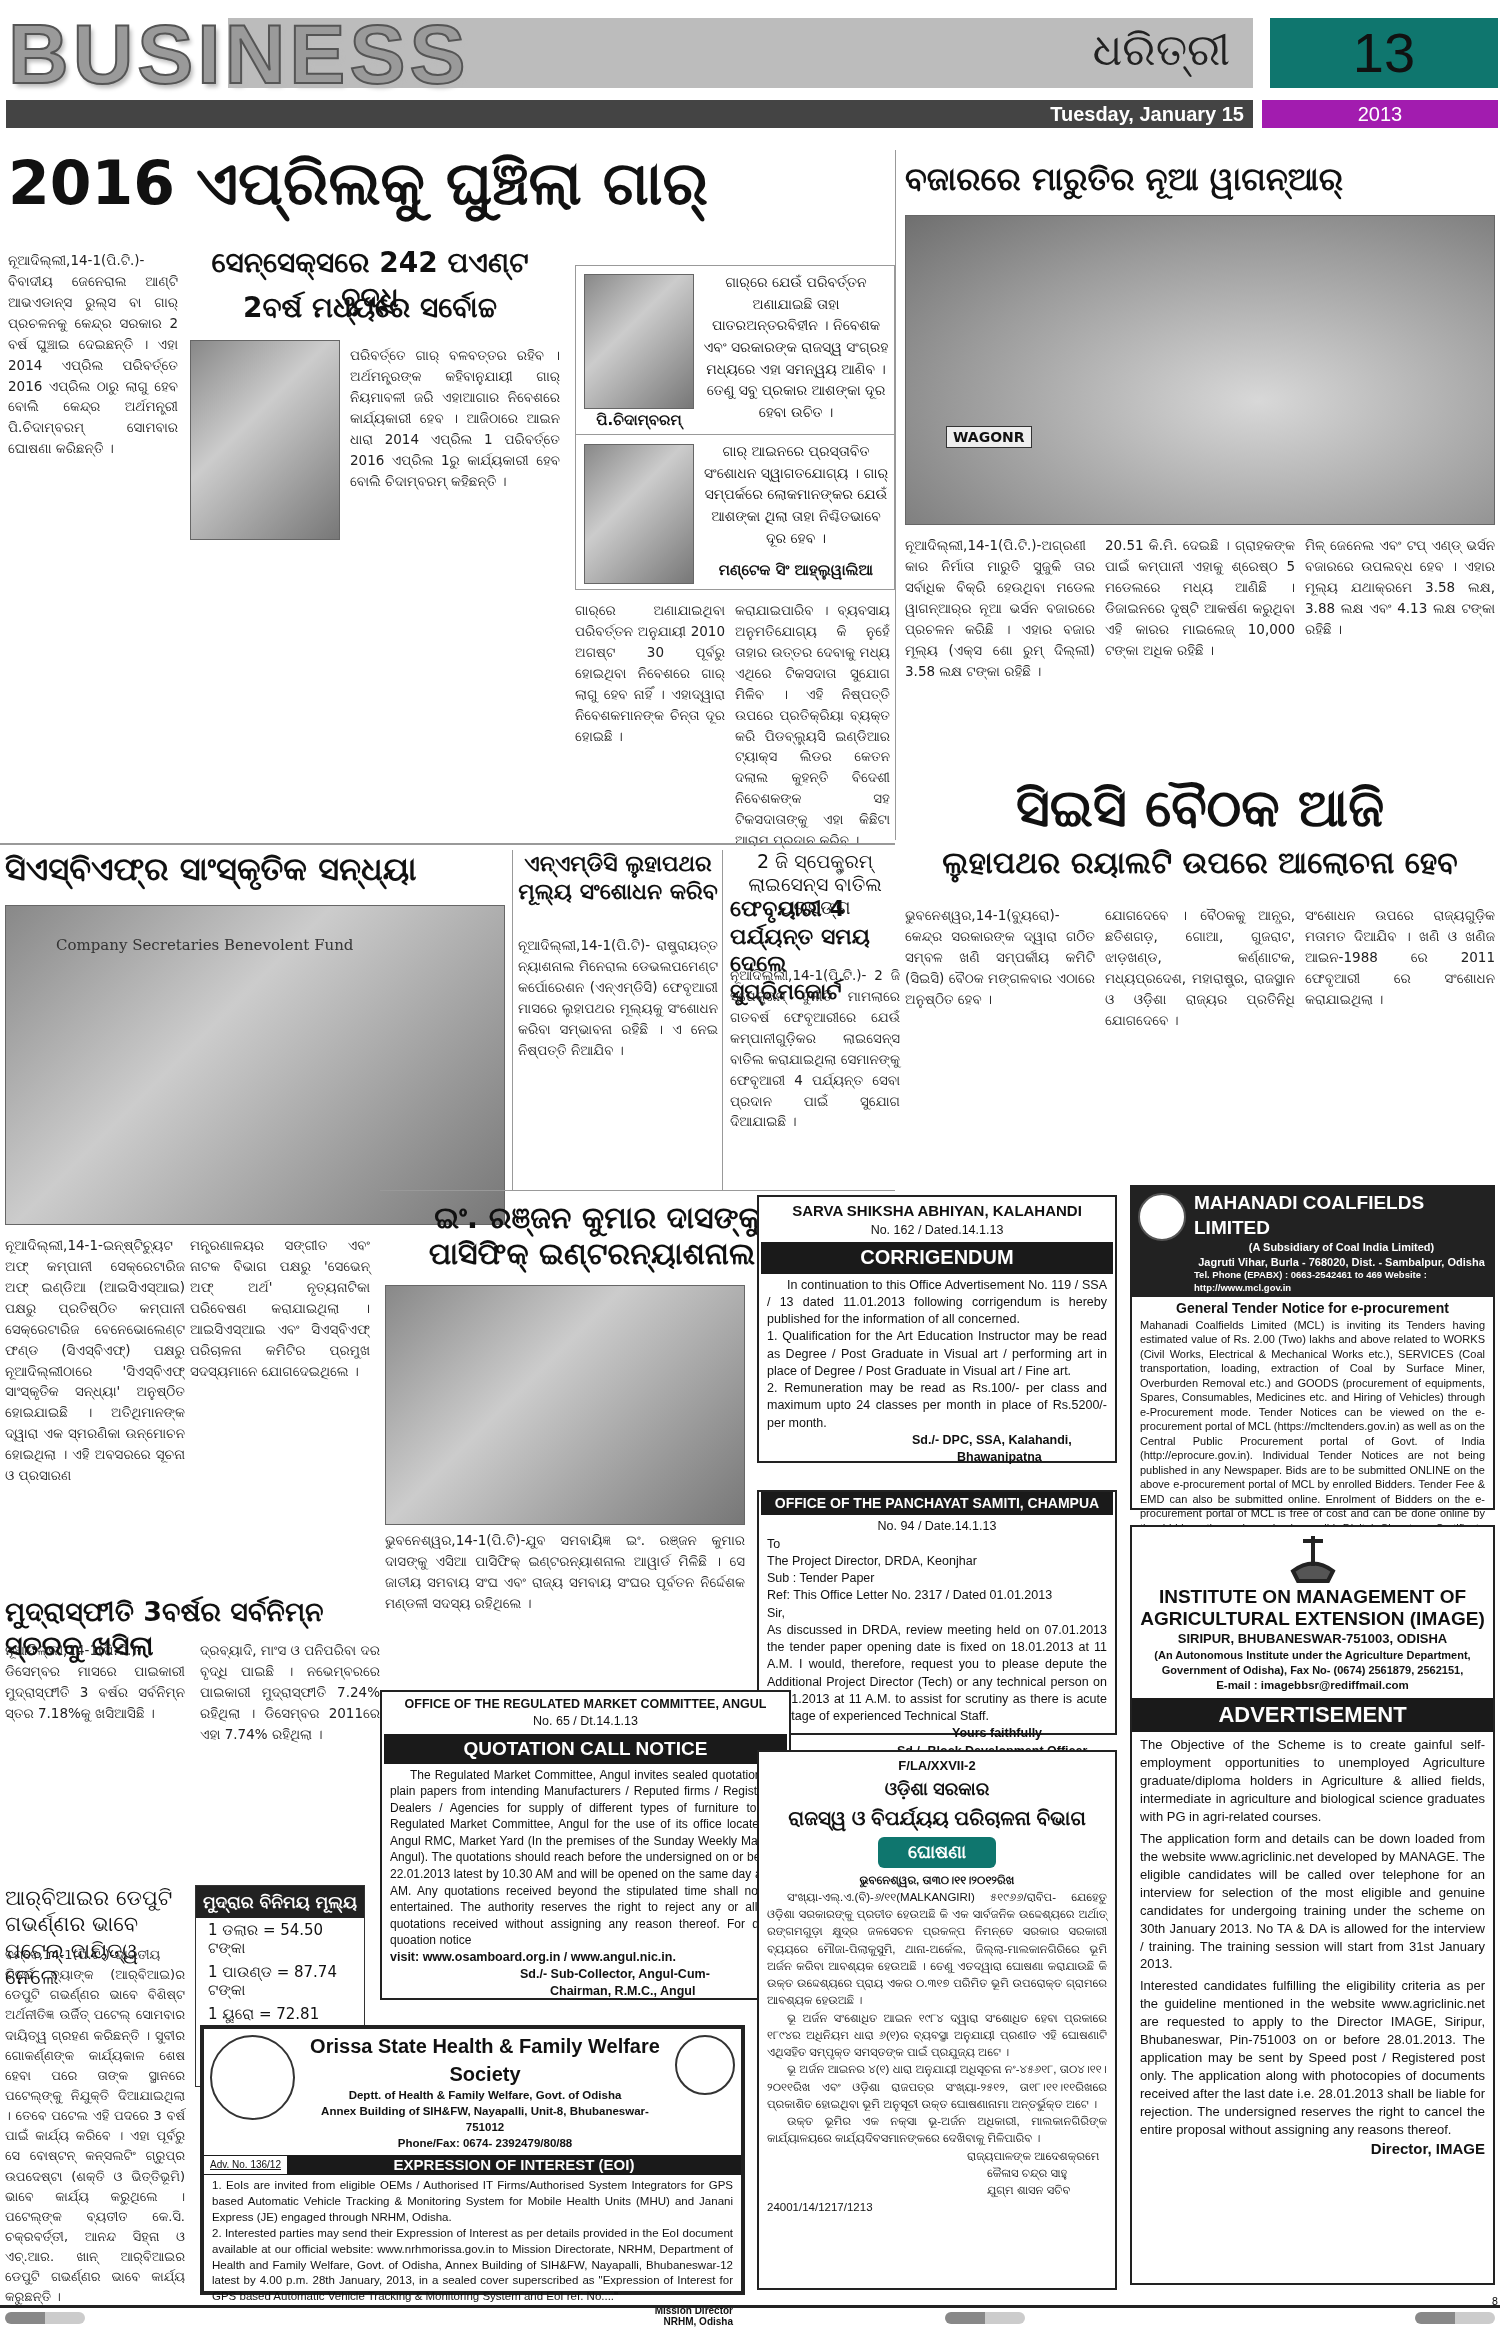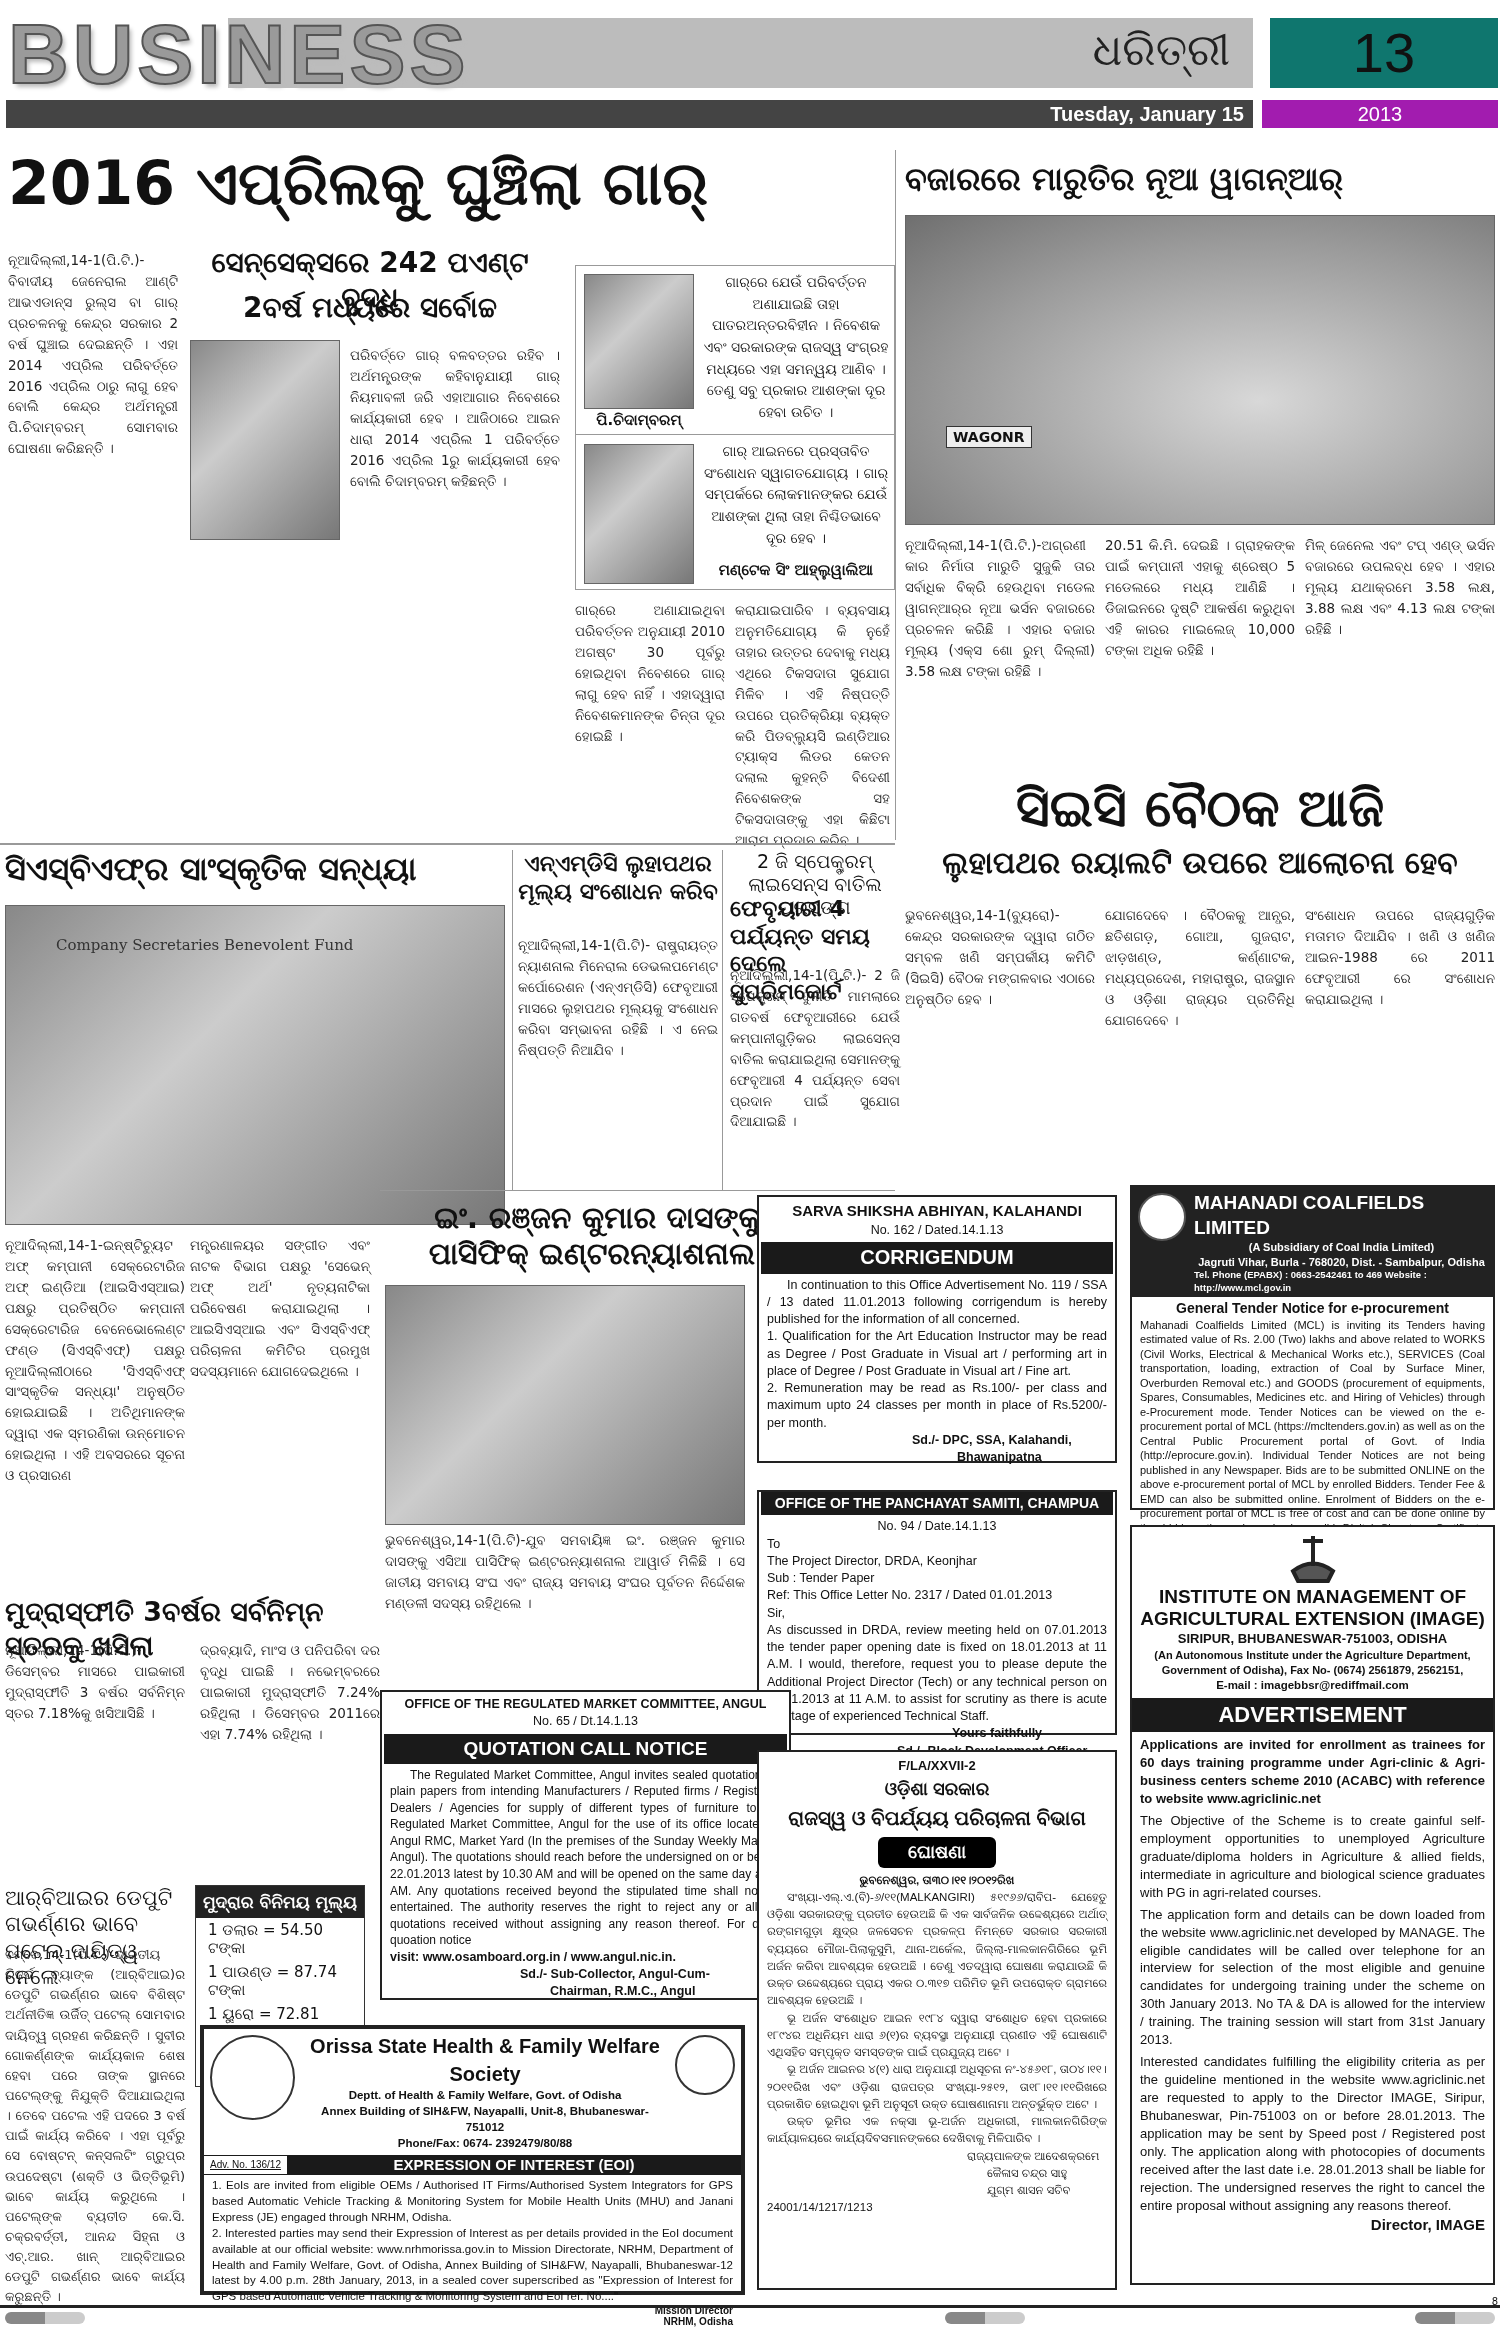--- a/index.html
+++ b/index.html
@@ -161,21 +161,20 @@
   <div style="height:55px; text-align:center;">
     <svg width="80" height="55" viewBox="0 0 80 55">
         <path d="M40 5 L40 35 M30 10 L50 10 M20 40 Q40 25 60 40 L55 50 L25 50 Z" stroke="#222" stroke-width="4" fill="#555"></path>
       </svg>
   </div>
   <div class="hd" style="font-size:19px; line-height:1.15;">INSTITUTE ON MANAGEMENT OF AGRICULTURAL EXTENSION (IMAGE)</div>
   <div class="hd">SIRIPUR, BHUBANESWAR-751003, ODISHA</div>
   <div class="hd" style="font-size:11px;">(An Autonomous Institute under the Agriculture Department, Government of Odisha), Fax No- (0674) 2561879, 2562151,</div>
   <div class="hd" style="font-size:11.5px;">E-mail : imagebbsr@rediffmail.com</div>
   <div class="blackbar" style="font-size:22px; margin:4px -8px;">ADVERTISEMENT</div>
-  <p class="bold" style="margin-bottom:4px;">Applications are invited for enrollment as trainees for 60 days training programme under Agri-clinic &amp; Agri-business centers scheme 2010 (ACABC) with reference to website www.agriclinic.net</p>
   <p style="margin-bottom:4px;">The Objective of the Scheme is to create gainful self-employment opportunities to unemployed Agriculture graduate/diploma holders in Agriculture &amp; allied fields, intermediate in agriculture and biological science graduates with PG in agri-related courses.</p>
   <p style="margin-bottom:4px;">The application form and details can be down loaded from the website www.agriclinic.net developed by MANAGE. The eligible candidates will be called over telephone for an interview for selection of the most eligible and genuine candidates for undergoing training under the scheme on 30th January 2013. No TA &amp; DA is allowed for the interview / training. The training session will start from 31st January 2013.</p>
   <p>Interested candidates fulfilling the eligibility criteria as per the guideline mentioned in the website www.agriclinic.net are requested to apply to the Director IMAGE, Siripur, Bhubaneswar, Pin-751003 on or before 28.01.2013. The application may be sent by Speed post / Registered post only. The application along with photocopies of documents received after the last date i.e. 28.01.2013 shall be liable for rejection. The undersigned reserves the right to cancel the entire proposal without assigning any reasons thereof.</p>
   <div class="bold" style="text-align:right; font-size:15px;">Director, IMAGE</div>
 </div>
 
 <div class="ad" style="left:380px; top:1690px; width:411px; height:310px;">
   <div class="hd" style="font-size:12.5px;">OFFICE OF THE REGULATED MARKET COMMITTEE, ANGUL</div>
   <div class="center">No. 65 / Dt.14.1.13</div>
   <div class="blackbar" style="font-size:19px;">QUOTATION CALL NOTICE</div>
@@ -201,21 +200,21 @@
   <p>1. EoIs are invited from eligible OEMs / Authorised IT Firms/Authorised System Integrators for GPS based Automatic Vehicle Tracking &amp; Monitoring System for Mobile Health Units (MHU) and Janani Express (JE) engaged through NRHM, Odisha.</p>
   <p>2. Interested parties may send their Expression of Interest as per details provided in the EoI document available at our official website: www.nrhmorissa.gov.in to Mission Directorate, NRHM, Department of Health and Family Welfare, Govt. of Odisha, Annex Building of SIH&amp;FW, Nayapalli, Bhubaneswar-12 latest by 4.00 p.m. 28th January, 2013, in a sealed cover superscribed as "Expression of Interest for GPS based Automatic Vehicle Tracking &amp; Monitoring System and EoI ref. No...."</p>
   <div class="bold" style="text-align:right; font-size:10px; line-height:1.1;">Mission Director</div>
   <div class="bold" style="text-align:right; font-size:10px; line-height:1.1;">NRHM, Odisha</div>
 </div>
 
 <div class="ad" style="left:757px; top:1750px; width:360px; height:540px; font-size:11.5px; line-height:1.5;">
   <div class="hd" style="font-size:13px;">F/LA/XXVII-2</div>
   <div class="hd" style="font-size:18px;">ଓଡ଼ିଶା ସରକାର</div>
   <div class="hd" style="font-size:20px;">ରାଜସ୍ୱ ଓ ବିପର୍ଯ୍ୟୟ ପରିଚାଳନା ବିଭାଗ</div>
-  <div style="text-align:center; margin:4px 0;"><span style="display:inline-block; background:#000000; color:#fff; border-radius:6px; padding:2px 30px; font-weight:bold; font-size:18px;">ଘୋଷଣା</span></div>
+  <div style="text-align:center; margin:4px 0;"><span style="display:inline-block; background:#0f766e; color:#fff; border-radius:6px; padding:2px 30px; font-weight:bold; font-size:18px;">ଘୋଷଣା</span></div>
   <div class="hd">ଭୁବନେଶ୍ୱର, ତା୩୦।୧୧।୨୦୧୨ରିଖ</div>
   <p style="text-indent:20px;">ସଂଖ୍ୟା-ଏଲ୍.ଏ.(ବି)-୬/୧୧(MALKANGIRI) ୫୧୯୬୬/ରାବିପ- ଯେହେତୁ ଓଡ଼ିଶା ସରକାରଙ୍କୁ ପ୍ରତୀତ ହେଉଅଛି କି ଏକ ସାର୍ବଜନିକ ଉଦ୍ଦେଶ୍ୟରେ ଅର୍ଥାତ୍ ରଙ୍ଗମଗୁଡ଼ା କ୍ଷୁଦ୍ର ଜଳସେଚନ ପ୍ରକଳ୍ପ ନିମନ୍ତେ ସରକାର ସରକାରୀ ବ୍ୟୟରେ ମୌଜା-ପିଲାକୁସୁମି, ଥାନା-ଅର୍କେଲ, ଜିଲ୍ଲା-ମାଲକାନଗିରିରେ ଭୂମି ଅର୍ଜନ କରିବା ଆବଶ୍ୟକ ହେଉଅଛି । ତେଣୁ ଏତଦ୍ୱାରା ଘୋଷଣା କରାଯାଉଛି କି ଉକ୍ତ ଉଦ୍ଦେଶ୍ୟରେ ପ୍ରାୟ ଏକର ୦.୩୧୭ ପରିମିତ ଭୂମି ଉପରୋକ୍ତ ଗ୍ରାମରେ ଆବଶ୍ୟକ ହେଉଅଛି ।</p>
   <p style="text-indent:20px;">ଭୂ ଅର୍ଜନ ସଂଶୋଧିତ ଆଇନ ୧୯୮୪ ଦ୍ୱାରା ସଂଶୋଧିତ ହେବା ପ୍ରକାରେ ୧୮୯୪ର ଅଧିନିୟମ ଧାରା ୬(୧)ର ବ୍ୟବସ୍ଥା ଅନୁଯାୟୀ ପ୍ରଣୀତ ଏହି ଘୋଷଣାଟି ଏଥିସହିତ ସମ୍ପୃକ୍ତ ସମସ୍ତଙ୍କ ପାଇଁ ପ୍ରଯୁଜ୍ୟ ଅଟେ ।</p>
   <p style="text-indent:20px;">ଭୂ ଅର୍ଜନ ଆଇନର ୪(୧) ଧାରା ଅନୁଯାୟୀ ଅଧିସୂଚନା ନଂ-୪୫୬୧୮, ତା୦୪।୧୧।୨୦୧୧ରିଖ ଏବଂ ଓଡ଼ିଶା ରାଜପତ୍ର ସଂଖ୍ୟା-୨୫୧୨, ତା୧୮।୧୧।୧୧ରିଖରେ ପ୍ରକାଶିତ ହୋଇଥିବା ଭୂମି ଅନୁସୂଚୀ ଉକ୍ତ ଘୋଷଣାନାମା ଅନ୍ତର୍ଭୁକ୍ତ ଅଟେ ।</p>
   <p style="text-indent:20px;">ଉକ୍ତ ଭୂମିର ଏକ ନକ୍ସା ଭୂ-ଅର୍ଜନ ଅଧିକାରୀ, ମାଲକାନଗିରିଙ୍କ କାର୍ଯ୍ୟାଳୟରେ କାର୍ଯ୍ୟଦିବସମାନଙ୍କରେ ଦେଖିବାକୁ ମିଳିପାରିବ ।</p>
   <div style="padding-left:200px;">ରାଜ୍ୟପାଳଙ୍କ ଆଦେଶକ୍ରମେ</div>
   <div style="padding-left:220px;">କୈଳାସ ଚନ୍ଦ୍ର ସାହୁ</div>
   <div style="padding-left:220px;">ଯୁଗ୍ମ ଶାସନ ସଚିବ</div>
   <div>24001/14/1217/1213</div>
 </div>

